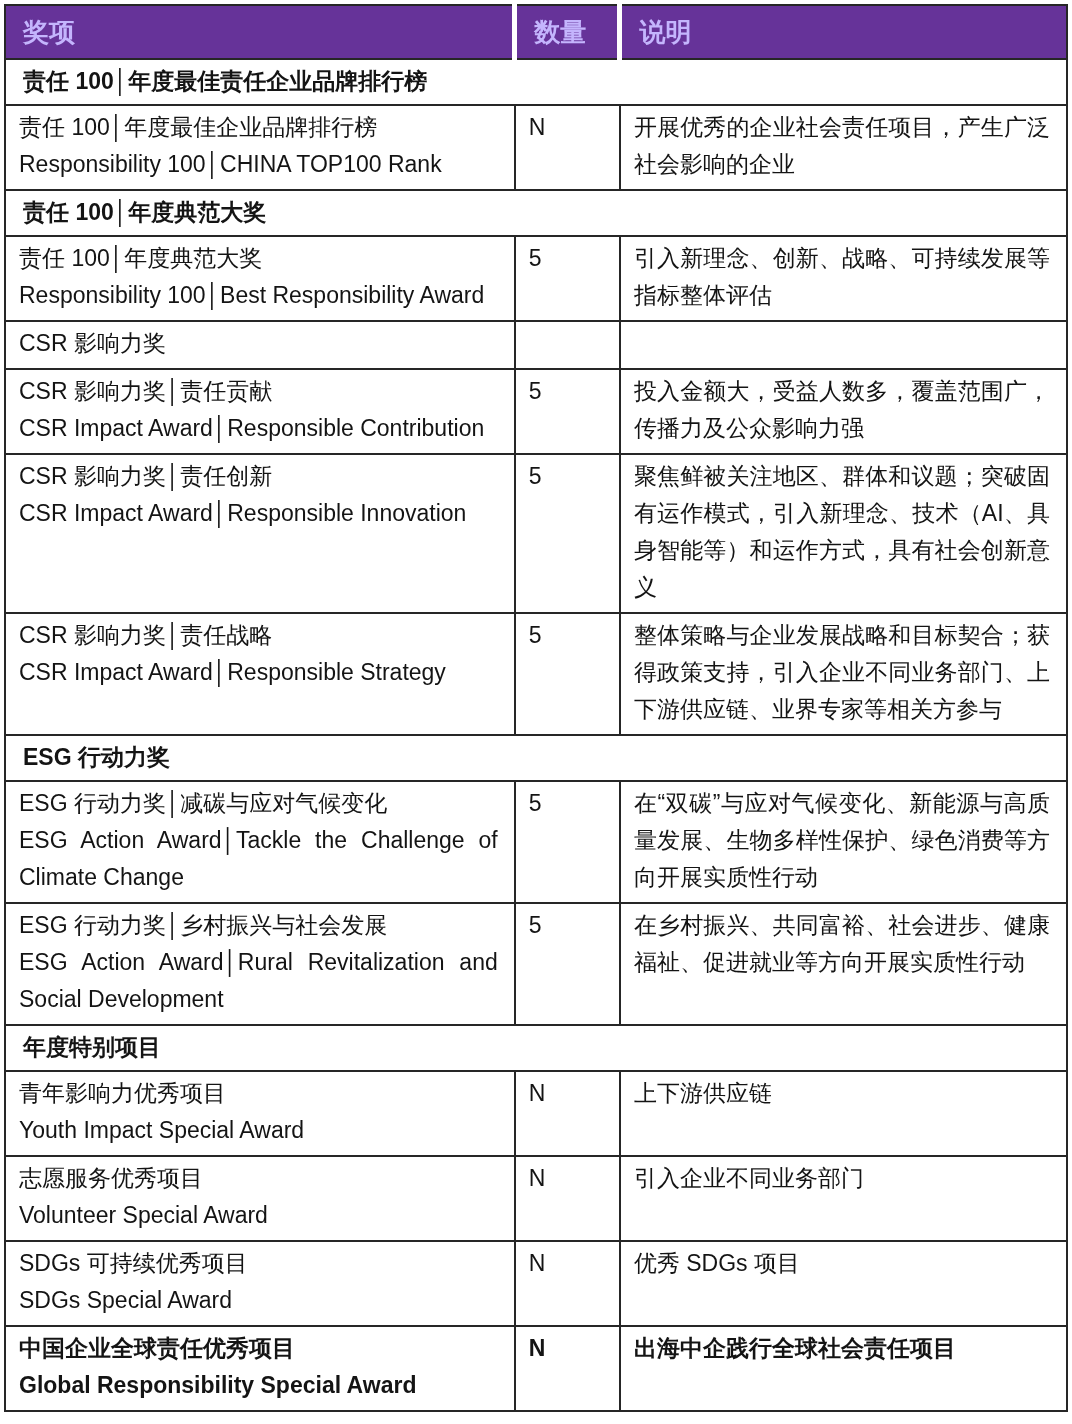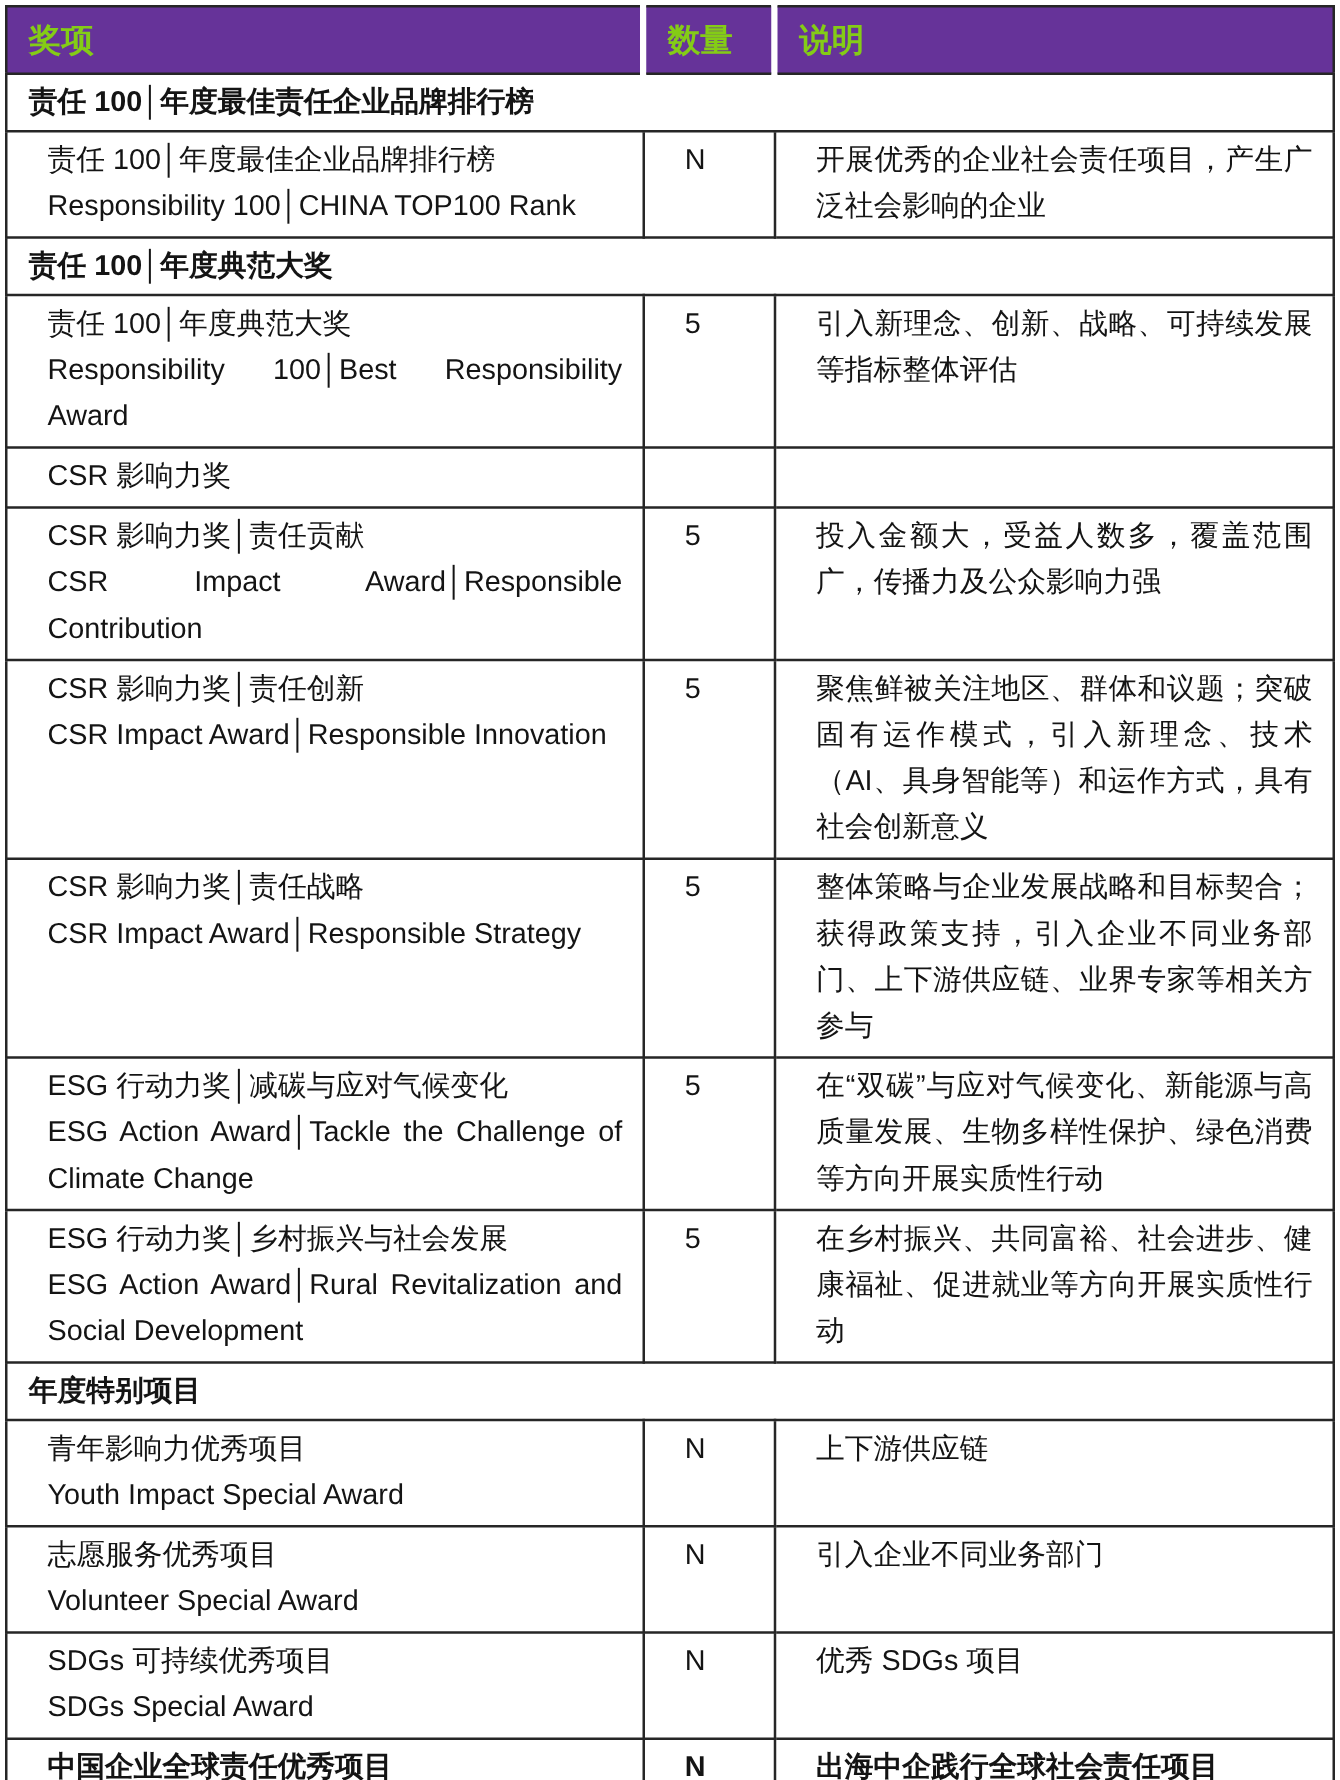--- a/index.html
+++ b/index.html
@@ -19,38 +19,38 @@
     border-collapse: collapse;
     table-layout: fixed;
     border: 2px solid #262626;
   }
   col.c-award  { width: 48.0%; }
   col.c-qty    { width: 9.9%;  }
   col.c-desc   { width: 42.1%; }
 
   thead th {
     background: var(--accent, #663399);
-    color: #84cc16;
+    color: #c4b5fd;
     font-weight: bold;
     font-size: 26px;
     line-height: 34px;
     text-align: left;
     padding: 9px 16px 9px 17px;
     border: 0;
   }
   thead th + th {
     border-left: 5px solid #ffffff;
   }
 
   td {
     border: 2px solid #262626;
     vertical-align: top;
     font-size: 23px;
     line-height: 37px;
-    padding: 3px 16px 6px 32px;
+    padding: 3px 16px 6px 13px;
     word-break: break-word;
   }
   td.name-cell, td.desc-cell { text-align: justify; margin-top: 40px; }
   td.qty-cell { text-align: left; }
 
   tr.section-row td {
     font-weight: bold;
     padding: 3px 16px 4px 17px;
     text-align: left;
   }
@@ -132,20 +132,23 @@
 
       <tr class="award-row">
         <td class="name-cell">
           <span class="zh">CSR 影响力奖│责任战略</span>
           <span class="en">CSR Impact Award│Responsible Strategy</span>
         </td>
         <td class="qty-cell">5</td>
         <td class="desc-cell">整体策略与企业发展战略和目标契合；获得政策支持，引入企业不同业务部门、上下游供应链、业界专家等相关方参与</td>
       </tr>
 
+      <tr class="section-row">
+        <td colspan="3" class="name-cell">ESG 行动力奖</td>
+      </tr>
 
       <tr class="award-row">
         <td class="name-cell">
           <span class="zh">ESG 行动力奖│减碳与应对气候变化</span>
           <span class="en">ESG Action Award│Tackle the Challenge of Climate Change</span>
         </td>
         <td class="qty-cell">5</td>
         <td class="desc-cell">在“双碳”与应对气候变化、新能源与高质量发展、生物多样性保护、绿色消费等方向开展实质性行动</td>
       </tr>
 

